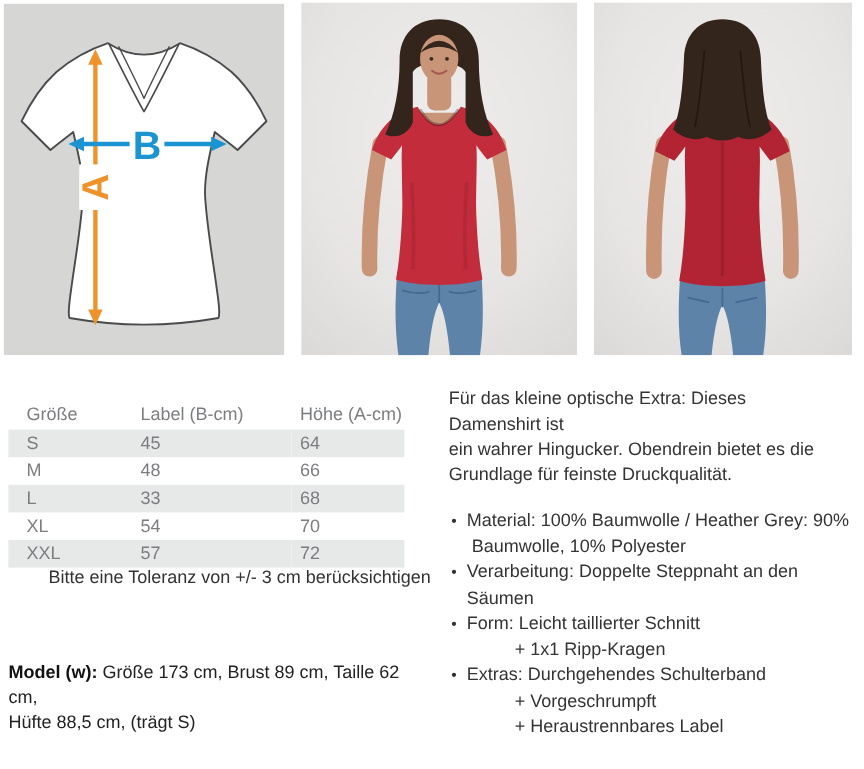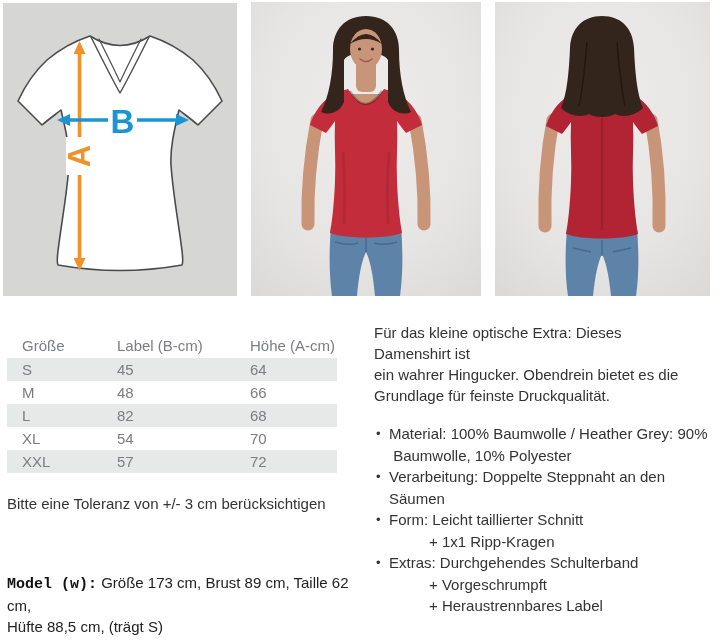--- a/index.html
+++ b/index.html
@@ -17,23 +17,23 @@
   
   .bottom-left{position:absolute;left:7px;top:332px;width:352px;}
   table.size-table{border-collapse:collapse;table-layout:fixed;width:330px;
     font-size:15px;color:var(--table-text,#7c7d80);}
   table.size-table th{font-weight:400;text-align:left;height:26px;padding:0;}
   table.size-table td{height:23px;padding:0;}
   table.size-table th:nth-child(1),table.size-table td:nth-child(1){padding-left:15px;}
   table.size-table th:nth-child(2),table.size-table td:nth-child(2),
   table.size-table th:nth-child(3),table.size-table td:nth-child(3){padding-left:7px;}
   table.size-table tr.shaded{background:var(--table-row-shade,#e7e8e8);}
-  .tolerance{margin-top:22px;font-size:15px;color:var(--body-text,#333);white-space:pre-wrap;}
+  .tolerance{font-size:15px;color:var(--body-text,#333);white-space:pre-wrap;text-align:right;}
   .model-note{margin-top:60px;font-size:15px;line-height:21px;color:#222;white-space:pre-wrap;}
-  .model-note .lbl{font-weight:700;color:#111;font-family:Liberation Mono, monospace;}
+  .model-note .lbl{font-weight:700;color:#111;}
 
   
   .bottom-right{position:absolute;left:374px;top:322px;width:336px;
     font-size:15px;line-height:21px;color:var(--body-text,#333);}
   .intro{margin:0 18px 17px 0;white-space:pre-wrap;}
   ul.bullets{list-style:none;margin:0;padding:0;line-height:21.5px;}
   ul.bullets>li{position:relative;padding-left:15px;}
   ul.bullets>li::before{content:"\2022";position:absolute;left:2px;top:0;font-size:13px;color:#333;}
   ul.bullets .btxt{white-space:pre-wrap;}
   ul.bullets .sub{padding-left:40px;white-space:pre-wrap;}
@@ -196,21 +196,21 @@
           <td>45</td>
           <td>64</td>
         </tr>
         <tr>
           <td>M</td>
           <td>48</td>
           <td>66</td>
         </tr>
         <tr class="shaded">
           <td>L</td>
-          <td>82</td>
+          <td>33</td>
           <td>68</td>
         </tr>
         <tr>
           <td>XL</td>
           <td>54</td>
           <td>70</td>
         </tr>
         <tr class="shaded">
           <td>XXL</td>
           <td>57</td>

